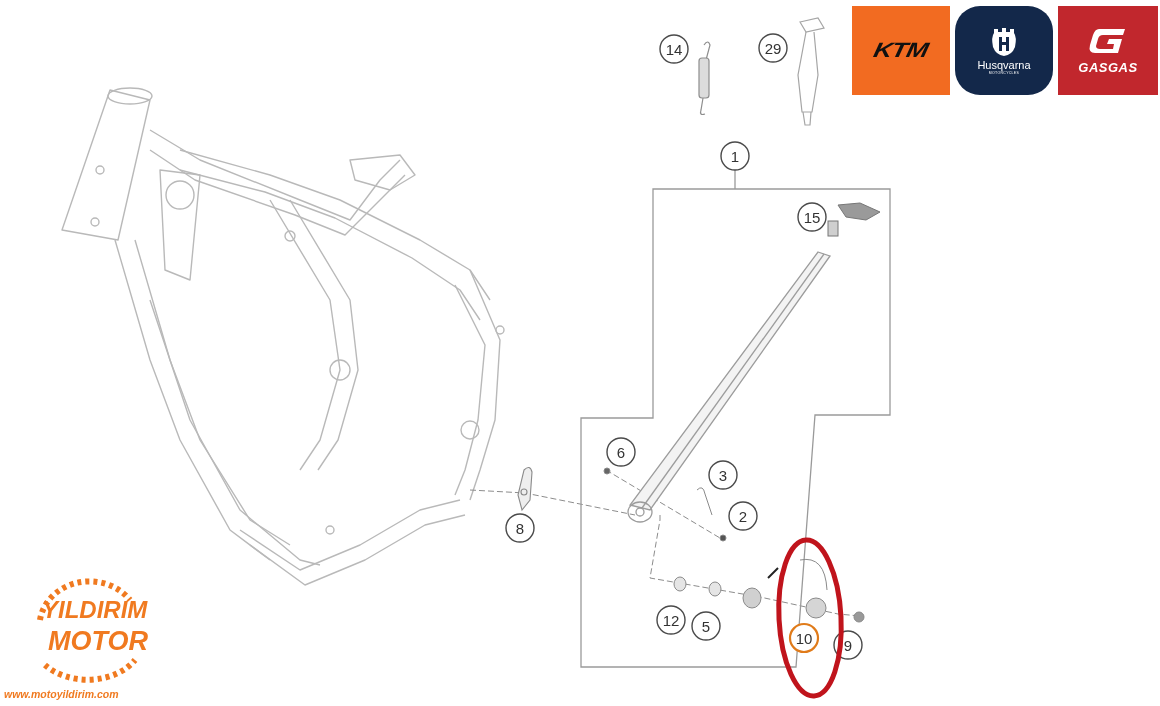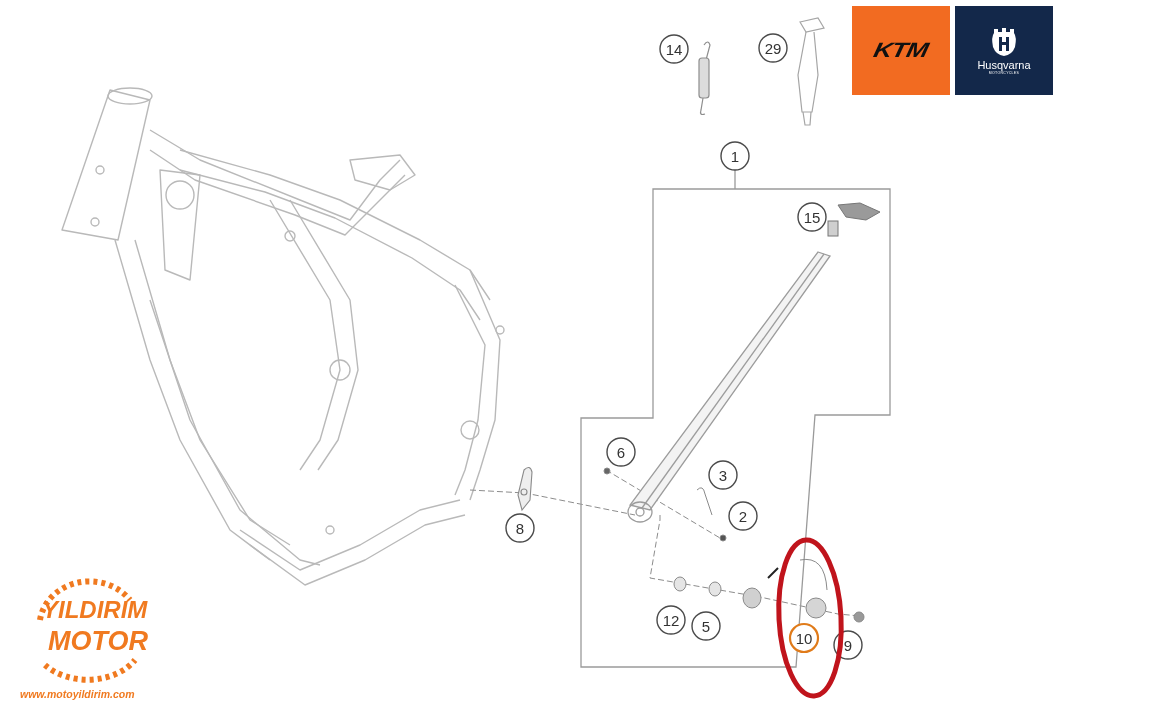--- a/index.html
+++ b/index.html
@@ -2,27 +2,27 @@
 <html><head>
 <meta charset="utf-8">
 <style>
   html, body { margin: 0; padding: 0; background: #ffffff; }
   body { width: 1160px; height: 706px; position: relative; overflow: hidden; font-family: "Liberation Sans", sans-serif; }
   .stage { position: absolute; left: 0; top: 0; width: 920px; height: 706px; }
   svg.diagram { position: absolute; left: 0; top: 0; }
   .callout-text { font-family: "Liberation Sans", sans-serif; font-size: 15px; fill: #333; text-anchor: middle; dominant-baseline: central; }
   .brand { position: absolute; top: 6px; height: 89px; display: flex; flex-direction: column; align-items: center; justify-content: center; }
   .brand-ktm { left: 852px; width: 98px; }
-  .brand-husq { left: 955px; width: 98px; }
+  .brand-husq { left: 955px; width: 98px; border-radius: 25px; }
   .brand-gas { left: 1058px; width: 100px; }
   .ktm-word { font-family: "Liberation Sans", sans-serif; font-weight: 900; font-style: italic; font-size: 26px; color: #111; letter-spacing: -1px; transform: skewX(-12deg) scaleY(0.8); }
   .husq-word { font-family: "Liberation Sans", sans-serif; font-size: 11px; color: #fff; margin-top: 2px; }
   .husq-sub { font-size: 3.5px; color: #fff; letter-spacing: 0.3px; }
   .gas-word { font-family: "Liberation Sans", sans-serif; font-weight: 700; font-style: italic; font-size: 13px; color: #fff; letter-spacing: 0.5px; margin-top: 4px; }
-  .dealer-url { position: absolute; left: 4px; top: 688px; font-family: "Liberation Sans", sans-serif; font-weight: 700; font-style: italic; font-size: 10.5px; color: #f07a20; margin-left: 16px; }
+  .dealer-url { position: absolute; left: 4px; top: 688px; font-family: "Liberation Sans", sans-serif; font-weight: 700; font-style: italic; font-size: 10.5px; color: #f07a20; }
 </style>
 </head>
 <body>
 
 <div class="stage">
 
   <svg class="diagram" width="1160" height="706" viewBox="0 0 1160 706">
 
     <g fill="none" stroke="#b9b9b9" stroke-width="1.4" stroke-linejoin="round">
 
@@ -176,15 +176,21 @@
     <span class="ktm-word">KTM</span>
   </div>
   <div class="brand brand-husq" style="background:#13284a;">
     <svg width="26" height="30" viewBox="0 0 26 30">
       <path d="M3 6 L3 2 L7 2 L7 5 L11 5 L11 1 L15 1 L15 5 L19 5 L19 2 L23 2 L23 6 Q26 10 24 20 Q21 28 13 29 Q5 28 2 20 Q0 10 3 6 Z" fill="#fff"></path>
       <path d="M8 10 L11 10 L11 15 L15 15 L15 10 L18 10 L18 24 L15 24 L15 18 L11 18 L11 24 L8 24 Z" fill="#13284a"></path>
     </svg>
     <span class="husq-word">Husqvarna</span>
     <span class="husq-sub">MOTORCYCLES</span>
   </div>
+  <div class="brand brand-gas" style="background:#c1272d;">
+    <svg width="42" height="30" viewBox="0 0 42 30">
+      <path d="M12 3 L38 3 L36 9 L16 9 Q12 9 11 13 L9 20 Q9 23 13 23 L26 23 L27 18 L20 18 L22 13 L35 13 L31 27 L8 27 Q1 27 3 19 L6 9 Q8 3 12 3 Z" fill="#fff"></path>
+    </svg>
+    <span class="gas-word">GASGAS</span>
+  </div>
 
   <div class="dealer-url">www.motoyildirim.com</div>
 </div>
 
 </body></html>

